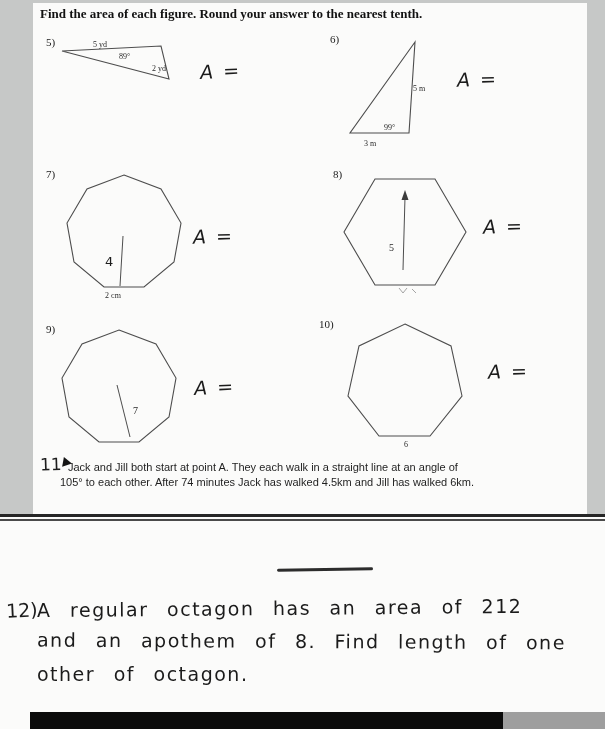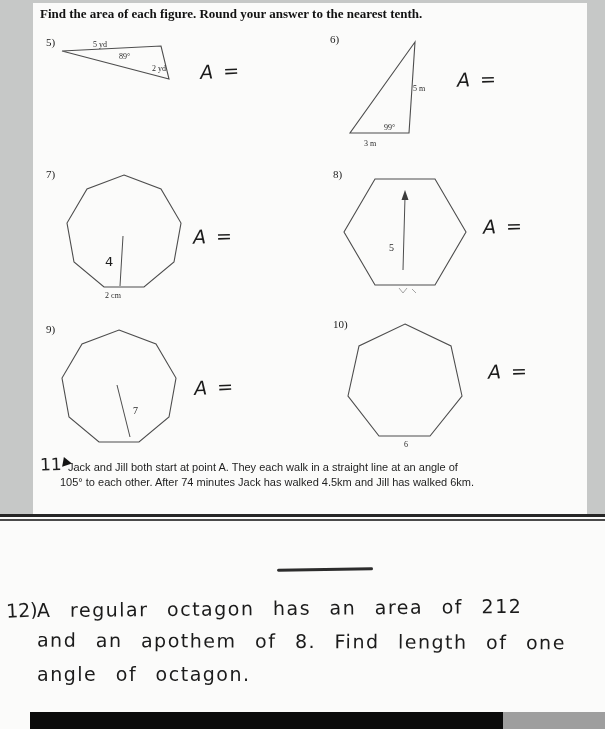--- a/index.html
+++ b/index.html
@@ -124,21 +124,21 @@
   <div class="hand answer" style="left:483px;top:215px;transform:rotate(-2deg)">A =</div>
 
   <div class="pnum" style="left:46px;top:323px">9)</div>
   <svg class="fig" style="left:53px;top:325px" width="140" height="140" viewBox="0 0 140 140">
     <polygon class="shape" points="66,5 103,19 123,53 116,92 86,117 46,117 16,92 9,53 29,19"></polygon>
     <line class="thin" x1="64" y1="60" x2="77" y2="112"></line>
     <text class="numlabel" x="80" y="89">7</text>
   </svg>
   <div class="hand answer" style="left:194px;top:376px;transform:rotate(-3deg)">A =</div>
 
-  <div class="pnum" style="left:333px;top:318px">10)</div>
+  <div class="pnum" style="left:319px;top:318px">10)</div>
   <svg class="fig" style="left:338px;top:320px" width="140" height="132" viewBox="0 0 140 132">
     <polygon class="shape" points="67,4 113,26 124,76 92,116 41,116 10,76 21,26"></polygon>
     <text class="smalllabel" x="68" y="127" text-anchor="middle">6</text>
   </svg>
   <div class="hand answer" style="left:488px;top:360px;transform:rotate(-2deg)">A =</div>
 
   <div class="p11-num hand">
     <span>11</span>
     <span class="pen-blob"></span>
     <span class="p11-dot">.</span>
@@ -149,18 +149,18 @@
   </div>
 
   <div class="rule rule1"></div>
   <div class="rule rule2"></div>
 
   <div class="pen-line"></div>
 
   <div class="p12-num hand">12)</div>
   <div class="p12-line p12-l1 hand">A regular octagon has an area of 212</div>
   <div class="p12-line p12-l2 hand">and an apothem of 8. Find length of one</div>
-  <div class="p12-line p12-l3 hand">angle of octagon.</div>
+  <div class="p12-line p12-l3 hand">other of octagon.</div>
 
   <div class="bottom-black"></div>
   <div class="bottom-gray"></div>
 
 </div>
 
 </body></html>

